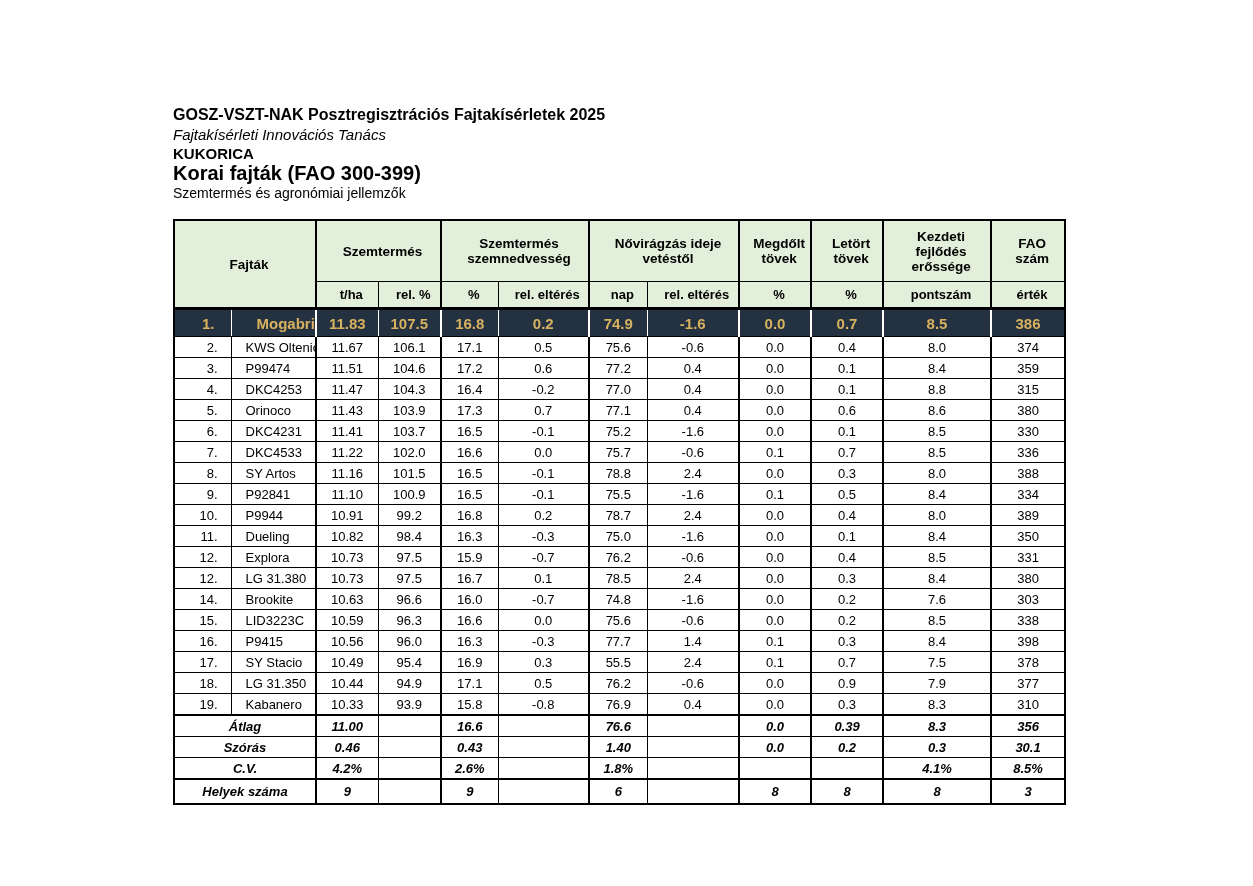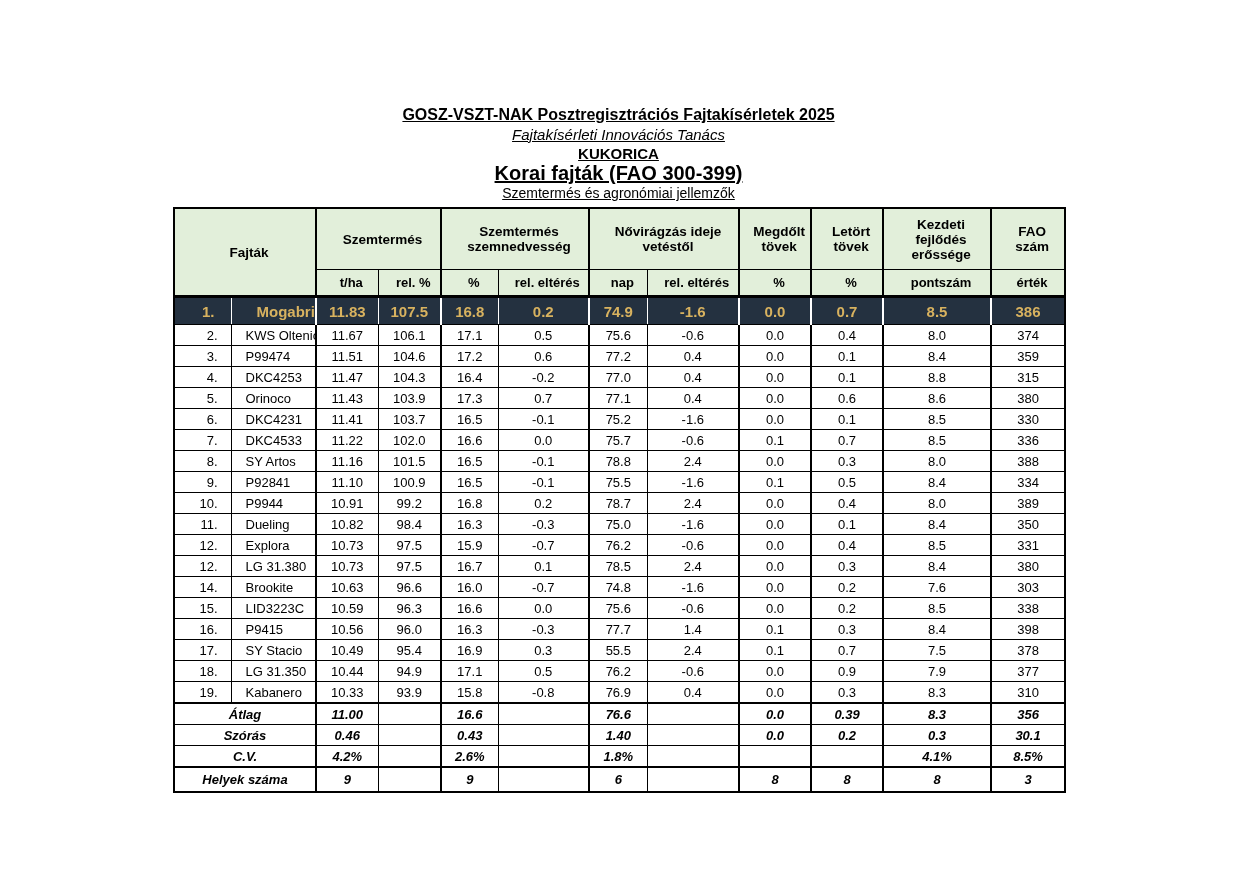--- a/index.html
+++ b/index.html
@@ -2,21 +2,21 @@
 <html style="--hdr-bg: #e2efda; --hl-bg: #243140; --hl-tx: #d8b25f;"><head>
 <meta charset="utf-8">
 <style>
   html,body{margin:0;padding:0;}
   body{
     width:1253px;height:886px;background:#ffffff;
     font-family:"Liberation Sans","DejaVu Sans",sans-serif;
     color:#000;overflow:hidden;
   }
   .sheet{width:891px;margin:104px 0 0 173px;}
-  .titles{text-align:center;margin-bottom:4px;text-decoration:underline;}
+  .titles{margin-bottom:16px;}
   .t1{font-size:16px;font-weight:bold;line-height:21px;}
   .t2{font-size:15px;font-style:italic;line-height:20px;}
   .t3{font-size:15px;font-weight:bold;line-height:18px;}
   .t4{font-size:20px;font-weight:bold;line-height:21px;}
   .t5{font-size:14px;line-height:19px;}
 
   table{border-collapse:collapse;table-layout:fixed;width:891px;}
   td,th{padding:0;overflow:hidden;white-space:nowrap;}
 
   

